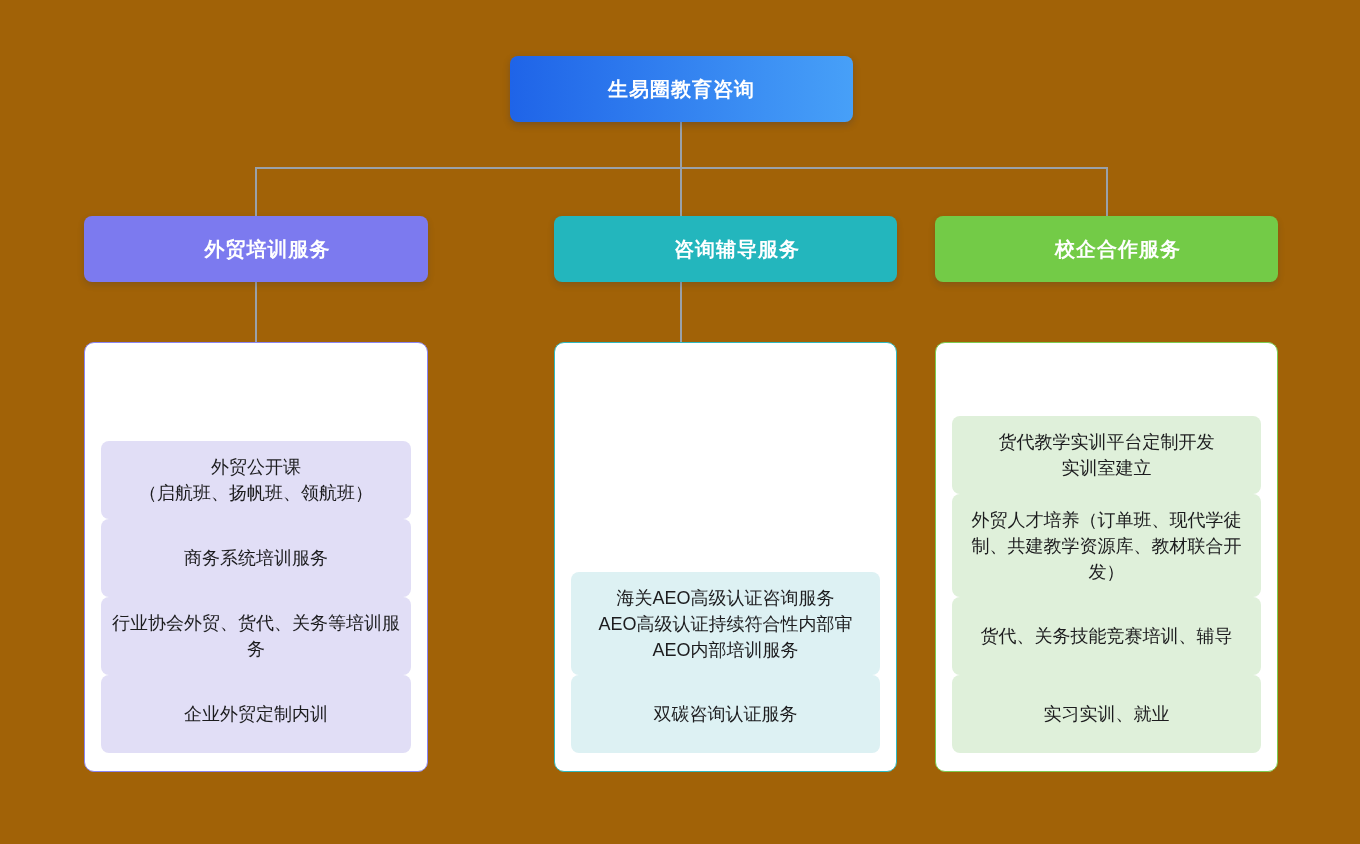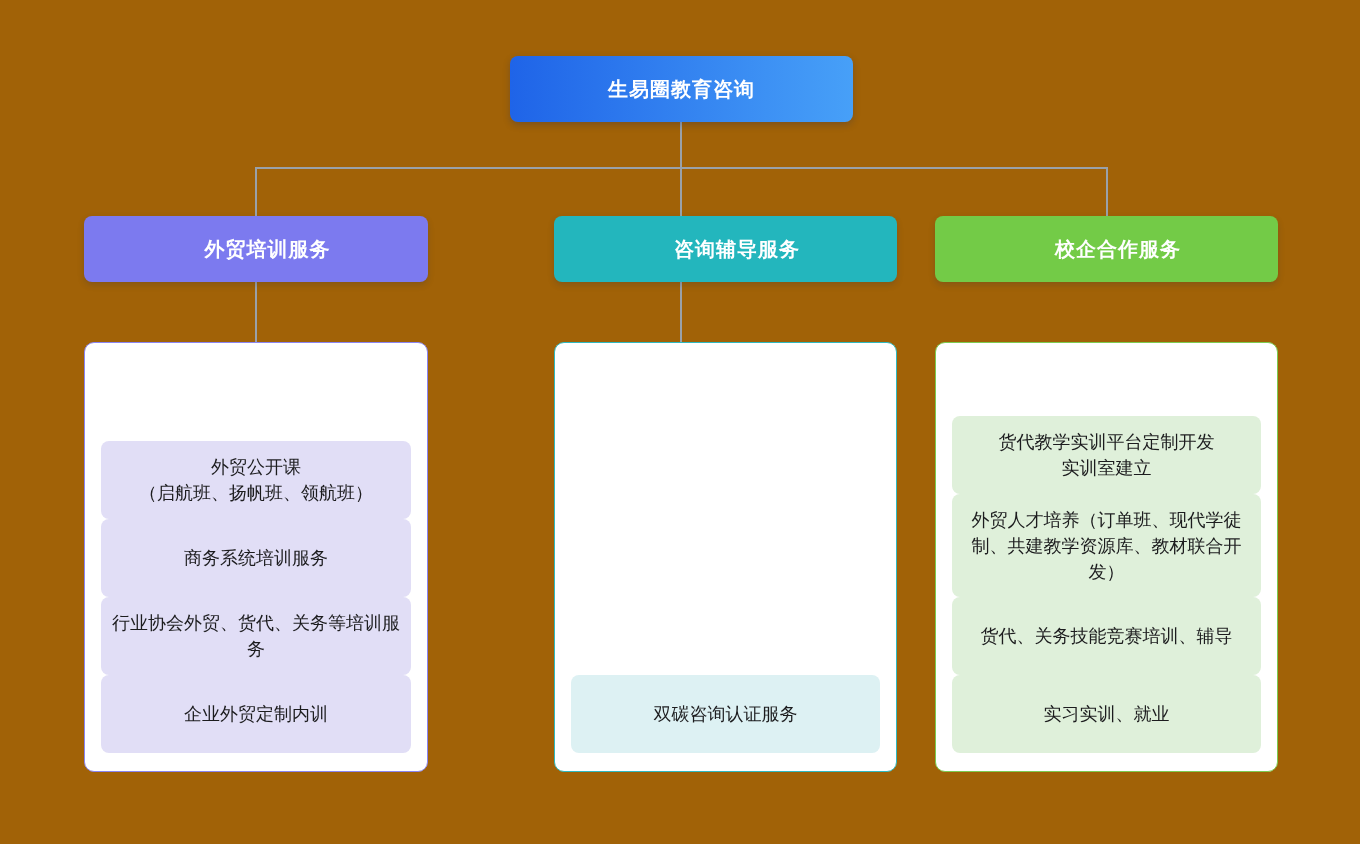--- a/index.html
+++ b/index.html
@@ -120,20 +120,23 @@
       <div class="service-item">行业协会外贸、货代、关务等培训服务</div>
       <div class="service-item">企业外贸定制内训</div>
     </div>
   </div>
 
   <div class="branch b1" style="--hdr: #23b6bd; --bd: #2fb9bf; --fill: #ddf1f3;">
     <div class="branch-header">
       <span>咨询辅导服务</span>
     </div>
     <div class="branch-container">
+      <div class="service-item tall">海关AEO高级认证咨询服务
+AEO高级认证持续符合性内部审
+AEO内部培训服务</div>
       <div class="service-item">双碳咨询认证服务</div>
     </div>
   </div>
 
   <div class="branch b2" style="--hdr: #73cb47; --bd: #7ccb50; --fill: #dff0da;">
     <div class="branch-header">
       <span>校企合作服务</span>
     </div>
     <div class="branch-container">
       <div class="service-item">货代教学实训平台定制开发

